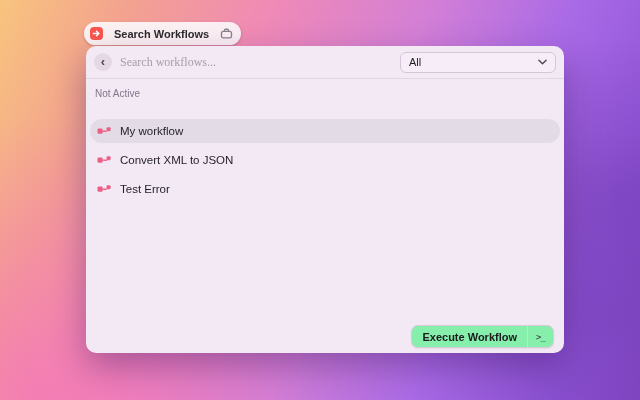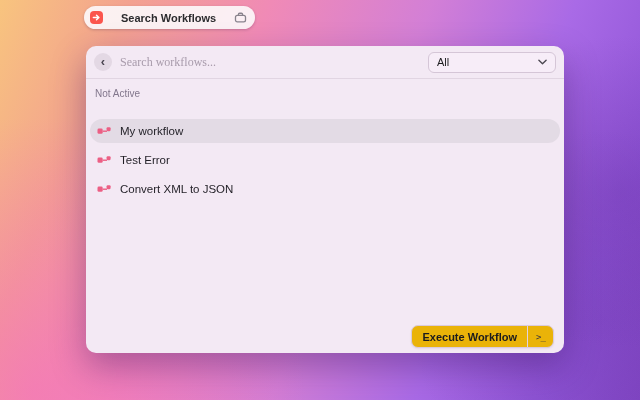--- a/index.html
+++ b/index.html
@@ -10,58 +10,58 @@
     background:
       radial-gradient(circle at 5% 98%, rgba(245,105,195,0.55) 0%, rgba(245,105,195,0) 38%),
       radial-gradient(circle at 97% 48%, rgba(96,42,158,0.30) 0%, rgba(96,42,158,0) 24%),
       radial-gradient(circle at 94% 80%, rgba(88,38,148,0.22) 0%, rgba(88,38,148,0) 28%),
       linear-gradient(112deg, #f8c47e 0%, #f3a28f 16%, #f08ab6 34%, #d37fd6 54%, #a96ae6 72%, #9156d8 88%, #8348c6 100%);
   }
   .stage{position:absolute;inset:0;}
 
   
   .pill{
-    position:absolute;left:84px;top:6px;height:23px;
-    display:flex;align-items:center;gap:18px;padding:0 8px 0 6px;
+    position:absolute;left:84px;top:22px;height:23px;
+    display:flex;align-items:center;gap:11px;padding:0 8px 0 6px;
     background:rgba(252,247,250,0.92);border-radius:12px;
     box-shadow:0 1px 3px rgba(40,10,60,0.22);
   }
   .app-badge{width:13px;height:13px;border-radius:4px;background:#fb554d;
     display:flex;align-items:center;justify-content:center;flex:0 0 auto;}
   .pill-label{font-size:11px;font-weight:600;color:#2b2b2e;white-space:nowrap;}
 
   
   .window{
     position:absolute;left:86px;top:46px;width:478px;height:307px;
     background:#f3e9f4;border-radius:10px;
     box-shadow:0 14px 34px rgba(55,18,92,0.38);
     display:flex;flex-direction:column;
   }
   .header{height:32px;display:flex;align-items:center;gap:8px;padding:0 8px;flex:0 0 auto;}
   .back-btn{width:18px;height:18px;border-radius:50%;background:#e3d8e4;
     display:flex;align-items:center;justify-content:center;flex:0 0 auto;
     color:#4a4550;font-size:13px;font-weight:700;line-height:1;padding-bottom:1px;box-sizing:border-box;}
   .search-placeholder{flex:1;font-size:12px;color:#a89bab;font-family:Liberation Serif, serif;}
-  .dropdown{width:128px;height:21px;box-sizing:border-box;border:1px solid #d5c6d7;border-radius:6px;
+  .dropdown{width:156px;height:21px;box-sizing:border-box;border:1px solid #d5c6d7;border-radius:6px;
     background:#f7edf8;display:flex;align-items:center;padding:0 8px;flex:0 0 auto;}
   .dropdown-value{font-size:11px;color:#1d1d1f;font-weight:500;}
   .dropdown svg{margin-left:auto;}
   .hr{height:1px;background:#e1d5e2;flex:0 0 auto;}
 
   .section-label{margin:9px 0 20px 9px;font-size:10px;color:#82778c;font-weight:500;}
 
   .list{padding:0 4px;}
   .row{height:24px;margin-bottom:5px;border-radius:7px;display:flex;align-items:center;
     gap:9px;padding:0 7px;font-size:11.5px;color:#211f26;font-weight:500;}
   .row.selected{background:#e3dbe5;border-radius:12px;}
   .row .wf-icon{flex:0 0 auto;display:flex;}
 
   
   .footer{position:absolute;right:10px;bottom:5px;}
-  .exec-btn{display:flex;align-items:stretch;height:21px;background:#eab308;
+  .exec-btn{display:flex;align-items:stretch;height:21px;background:#86efac;
     border:1px solid #dacbdb;border-radius:7px;overflow:hidden;
     box-shadow:0 1px 2px rgba(60,20,90,0.08);}
   .exec-label{display:flex;align-items:center;padding:0 10px;font-size:11px;font-weight:600;color:#1b1b1e;}
   .exec-sep{width:1px;background:#e0d2e1;}
   .exec-shortcut{display:flex;align-items:center;justify-content:center;width:25px;
     font-family:"DejaVu Sans Mono",monospace;font-size:9px;color:#3a363e;letter-spacing:-1px;}
 </style>
 </head>
 <body>
 
@@ -113,32 +113,32 @@
       </div>
 
       <div class="row">
         <span class="wf-icon">
           <svg width="14" height="12" viewBox="0 0 14 12">
             <rect x="0.5" y="3.6" width="5.2" height="5.2" rx="1.4" fill="#ec5f84"></rect>
             <path d="M5.7 6.2 H10" stroke="#ec5f84" stroke-width="1.4"></path>
             <rect x="9.6" y="2.2" width="4" height="4" rx="1.1" fill="#ec5f84"></rect>
           </svg>
         </span>
-        <span>Test Error</span>
+        <span>Convert XML to JSON</span>
       </div>
 
       <div class="row">
         <span class="wf-icon">
           <svg width="14" height="12" viewBox="0 0 14 12">
             <rect x="0.5" y="3.6" width="5.2" height="5.2" rx="1.4" fill="#ec5f84"></rect>
             <path d="M5.7 6.2 H10" stroke="#ec5f84" stroke-width="1.4"></path>
             <rect x="9.6" y="2.2" width="4" height="4" rx="1.1" fill="#ec5f84"></rect>
           </svg>
         </span>
-        <span>Convert XML to JSON</span>
+        <span>Test Error</span>
       </div>
 
     </div>
 
     <div class="footer">
       <div class="exec-btn">
         <span class="exec-label">Execute Workflow</span>
         <span class="exec-sep"></span>
         <span class="exec-shortcut">&gt;_</span>
       </div>

